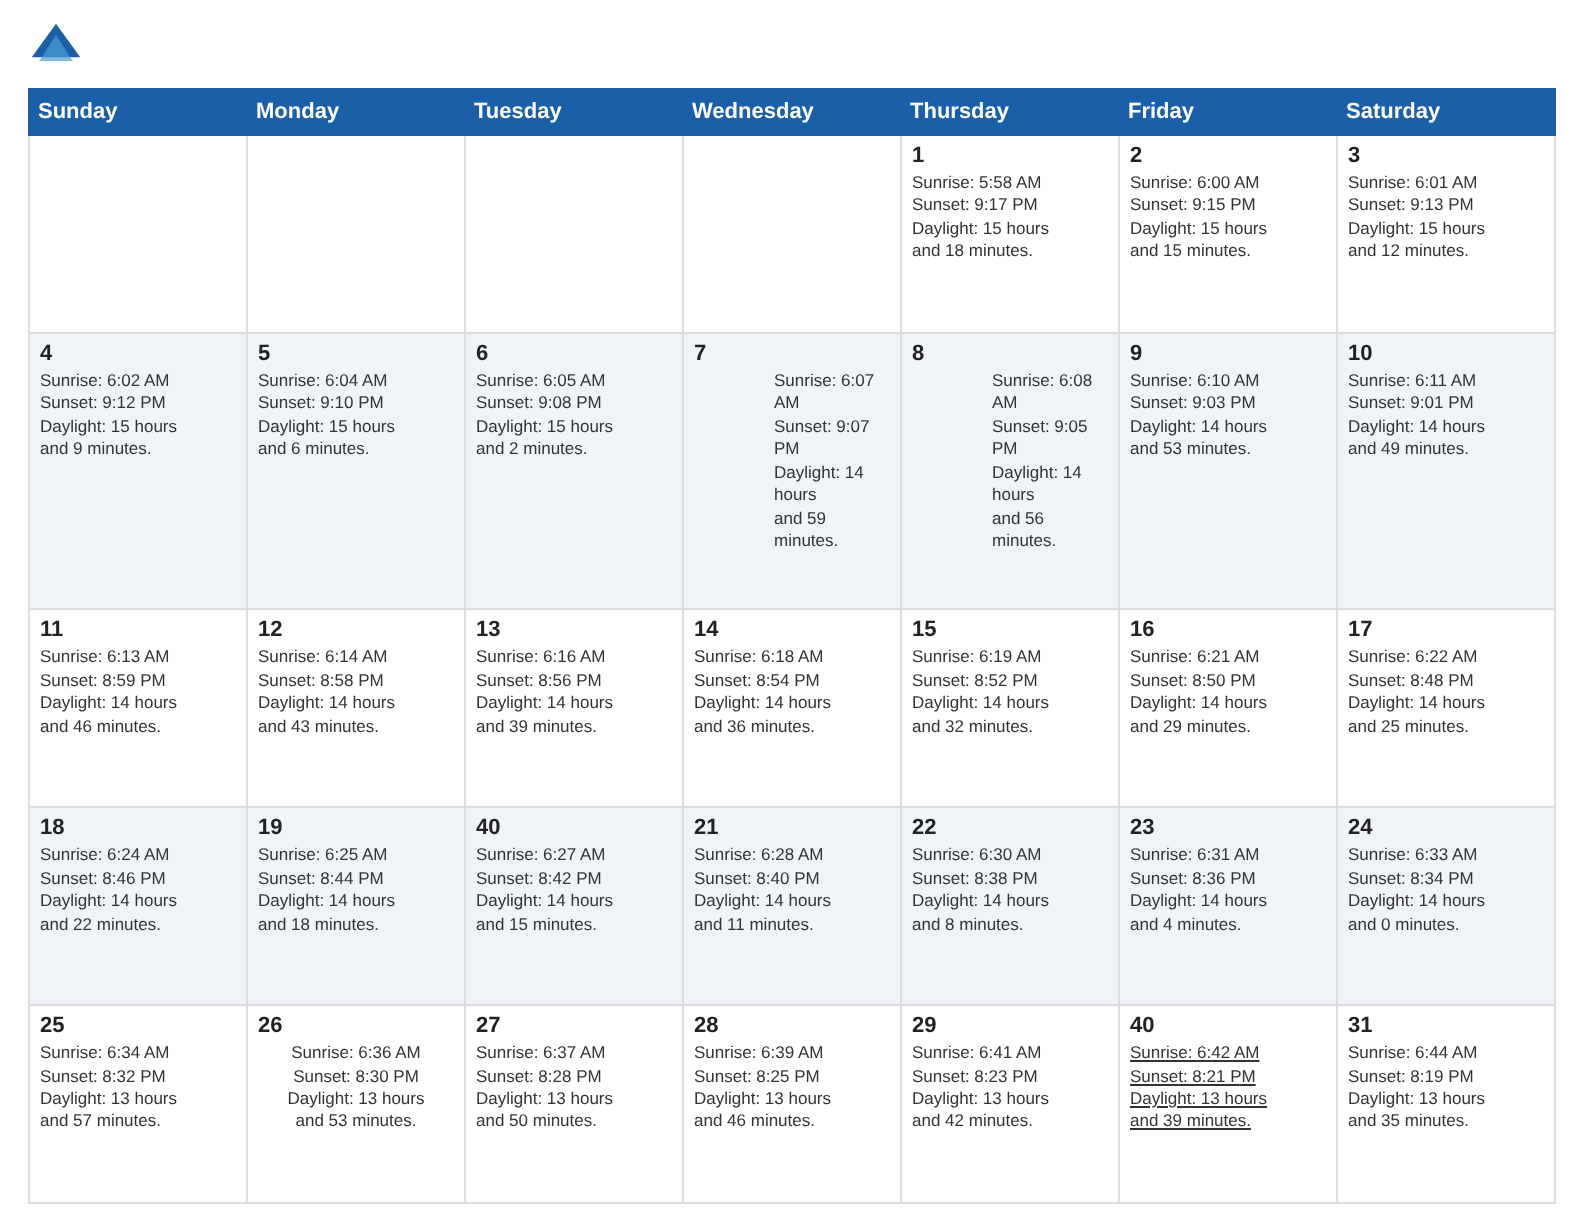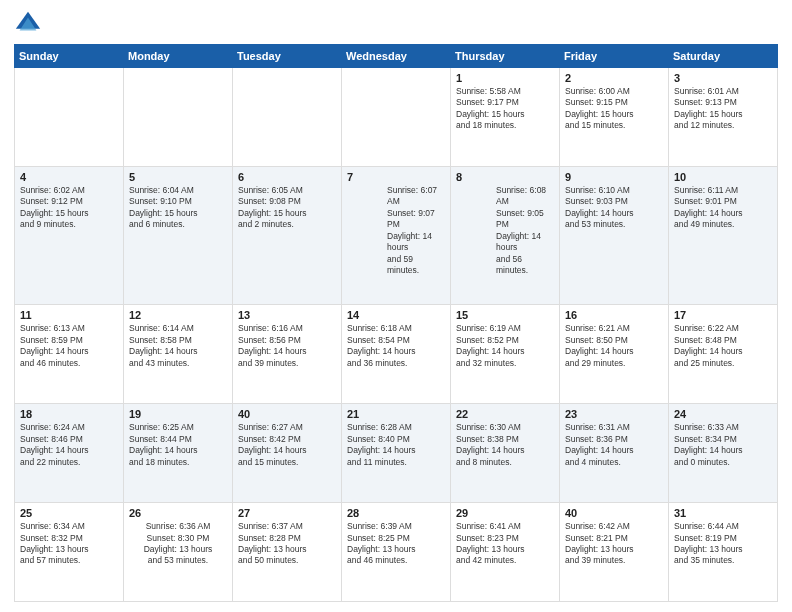--- a/index.html
+++ b/index.html
@@ -352,21 +352,21 @@
           </td>
           <td>
             <span class="day-num">29</span>
             <div class="day-info" style="white-space: pre-line;">Sunrise: 6:41 AM
 Sunset: 8:23 PM
 Daylight: 13 hours
 and 42 minutes.</div>
           </td>
           <td>
             <span class="day-num">40</span>
-            <div class="day-info" style="white-space: pre-line;">Sunrise: 6:42 AM
+            <div class="day-info" style="white-space: pre-line; text-decoration: underline;">Sunrise: 6:42 AM
 Sunset: 8:21 PM
 Daylight: 13 hours
 and 39 minutes.</div>
           </td>
           <td>
             <span class="day-num">31</span>
             <div class="day-info" style="white-space: pre-line;">Sunrise: 6:44 AM
 Sunset: 8:19 PM
 Daylight: 13 hours
 and 35 minutes.</div>

